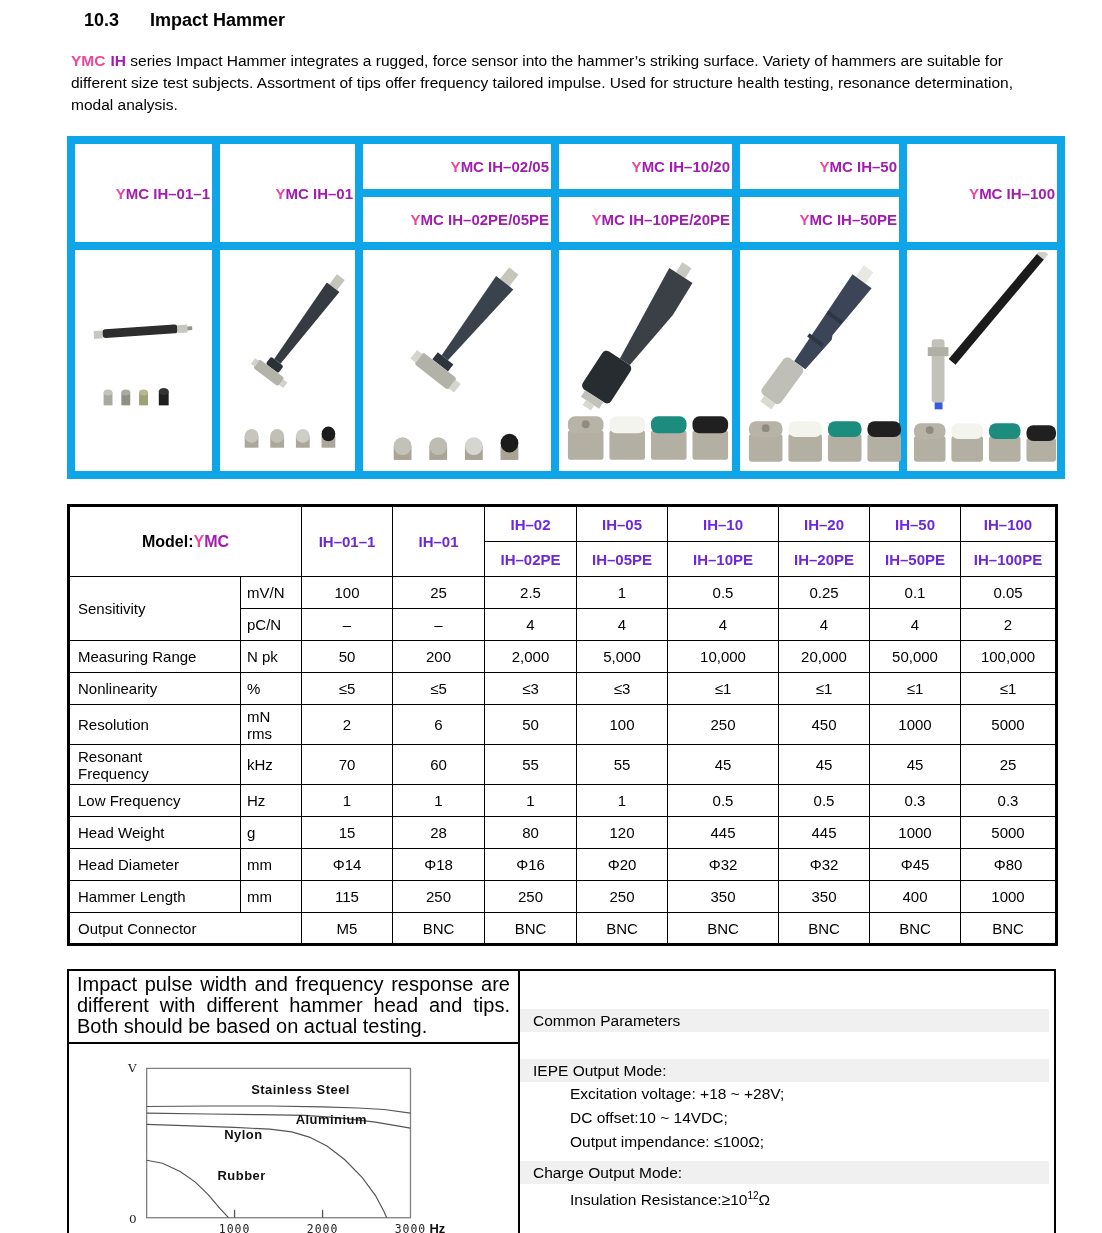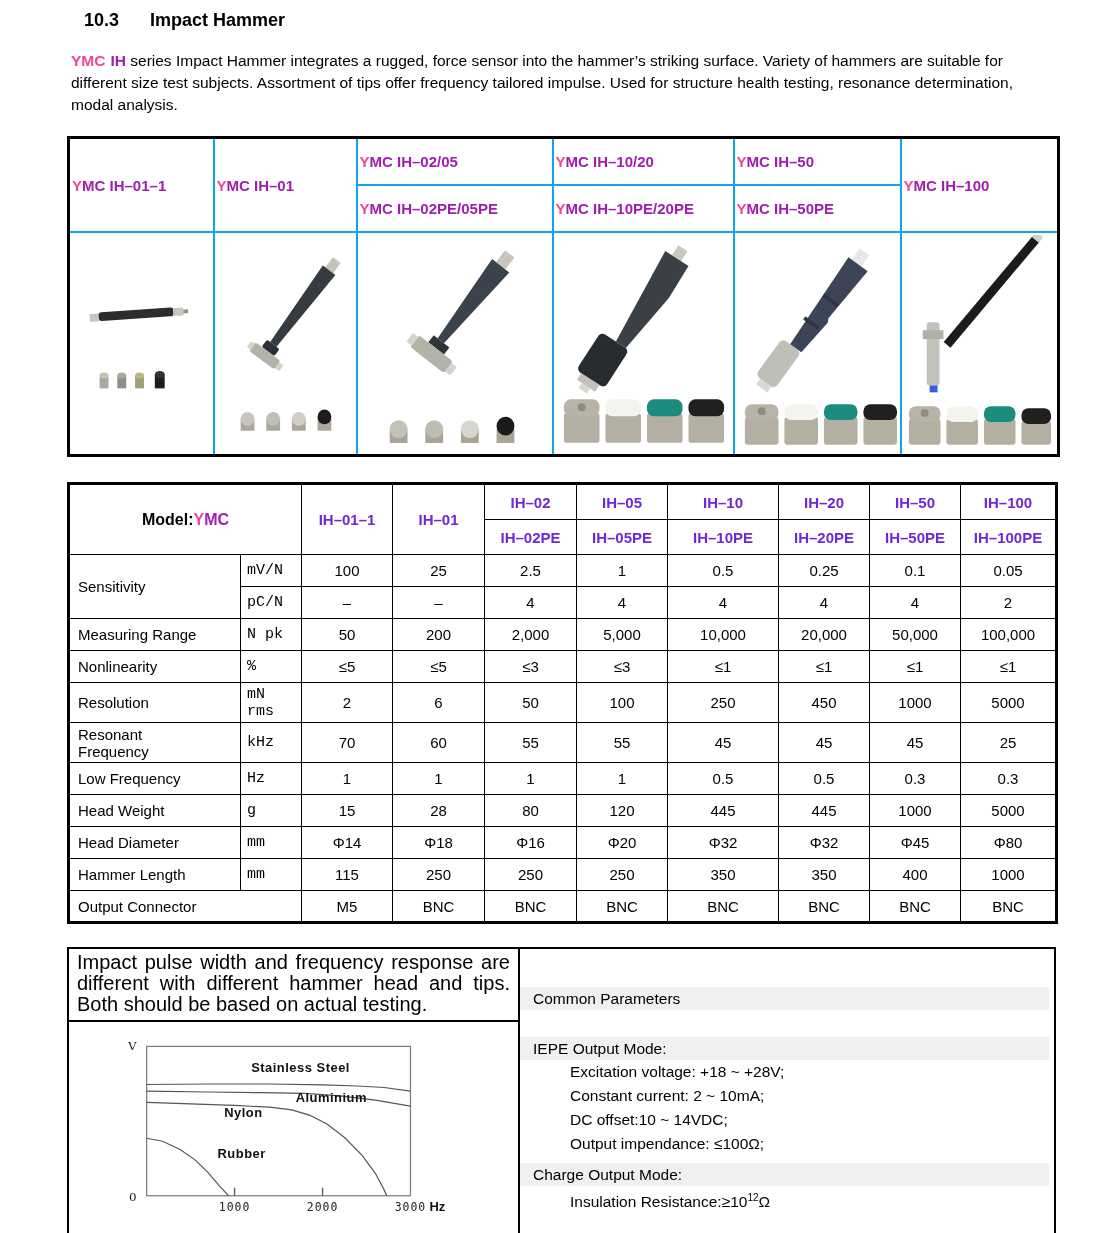--- a/index.html
+++ b/index.html
@@ -5,30 +5,30 @@
   html,body{margin:0;padding:0;background:#fff;}
   body{width:1102px;height:1233px;font-family:"Liberation Sans",sans-serif;color:#000;position:relative;}
   .content{margin-left:67px;width:990px;}
   .title{margin:10px 0 0 17px;font-size:18px;font-weight:bold;}
   .title .tgap{margin-left:31px;}
   .intro{margin:19px 0 0 4px;width:956px;font-size:15.5px;line-height:22px;}
   .red{color:#ec4899;font-weight:bold;}
   .blue{color:#a21caf;font-weight:bold;}
   table{border-collapse:collapse;table-layout:fixed;}
   .t1{width:990px;border:3px solid #000;margin-top:20px;}
-  .t1 td{border:2px solid #0ea5e9;text-align:left;vertical-align:middle;font-size:15px;font-weight:bold;padding:2px;}
+  .t1 td{border:8px solid #0ea5e9;text-align:right;vertical-align:middle;font-size:15px;font-weight:bold;padding:2px;}
   .t1 .hrow td{height:41px;}
   .t1 .imgcell{height:219px;padding:1px;background:#fff;}
   .t1 svg{display:block;margin:0 auto;}
   .t2{width:990px;border:3px solid #000;margin-top:25px;font-size:15px;}
   .t2 td{border:1.5px solid #000;text-align:center;vertical-align:middle;padding:2px 3px;}
   .t2 .hd{font-weight:bold;color:#6d28d9;height:30px;}
   .t2 .modelcell{font-size:16px;font-weight:bold;text-align:center;}
   .t2 td.lbl{text-align:left;padding-left:8px;white-space:pre-line;}
-  .t2 td.unit{text-align:left;padding-left:6px;white-space:pre-line;font-family:Liberation Mono, monospace;}
+  .t2 td.unit{text-align:left;padding-left:6px;white-space:pre-line;}
   .bottom{margin-top:23px;width:985px;height:292px;border:2.5px solid #000;display:flex;}
   .bleft{width:449px;border-right:2px solid #000;display:flex;flex-direction:column;}
   .note{border-bottom:2px solid #000;padding:3px 8px 5px 8px;font-size:20px;line-height:21px;text-align:justify;}
   .chartwrap{flex:1;}
   .bright{flex:1;overflow:hidden;}
   .bar{height:23px;line-height:23px;background:#f0f0f0;padding-left:13px;font-size:15.5px;margin-right:5px;}
   .bar1{margin-top:38px;}
   .bar2{margin-top:27px;}
   .bar3{margin-top:7px;}
   .iline{padding-left:50px;line-height:24px;font-size:15.5px;}
@@ -395,21 +395,20 @@
               <line x1="166.3" x2="166.3" y1="166" y2="174" stroke="#555" stroke-width="1.3"></line>
               <line x1="254.7" x2="254.7" y1="166" y2="174" stroke="#555" stroke-width="1.3"></line>
             </g>
         </svg>
       </div>
     </div>
     <div class="bright">
       <div class="bar bar1">Common Parameters</div>
       <div class="bar bar2">IEPE Output Mode:</div>
       <div class="iline">Excitation voltage: +18 ~ +28V;</div>
-      <div class="iline">Constant current: 2 ~ 10mA;</div>
       <div class="iline">DC offset:10 ~ 14VDC;</div>
       <div class="iline">Output impendance: ≤100Ω;</div>
       <div class="bar bar3">Charge Output Mode:</div>
       <div class="iline"><span>Insulation Resistance:≥10</span><sup>12</sup><span>Ω</span></div>
     </div>
   </div>
 
 </div>
 
 </body></html>

